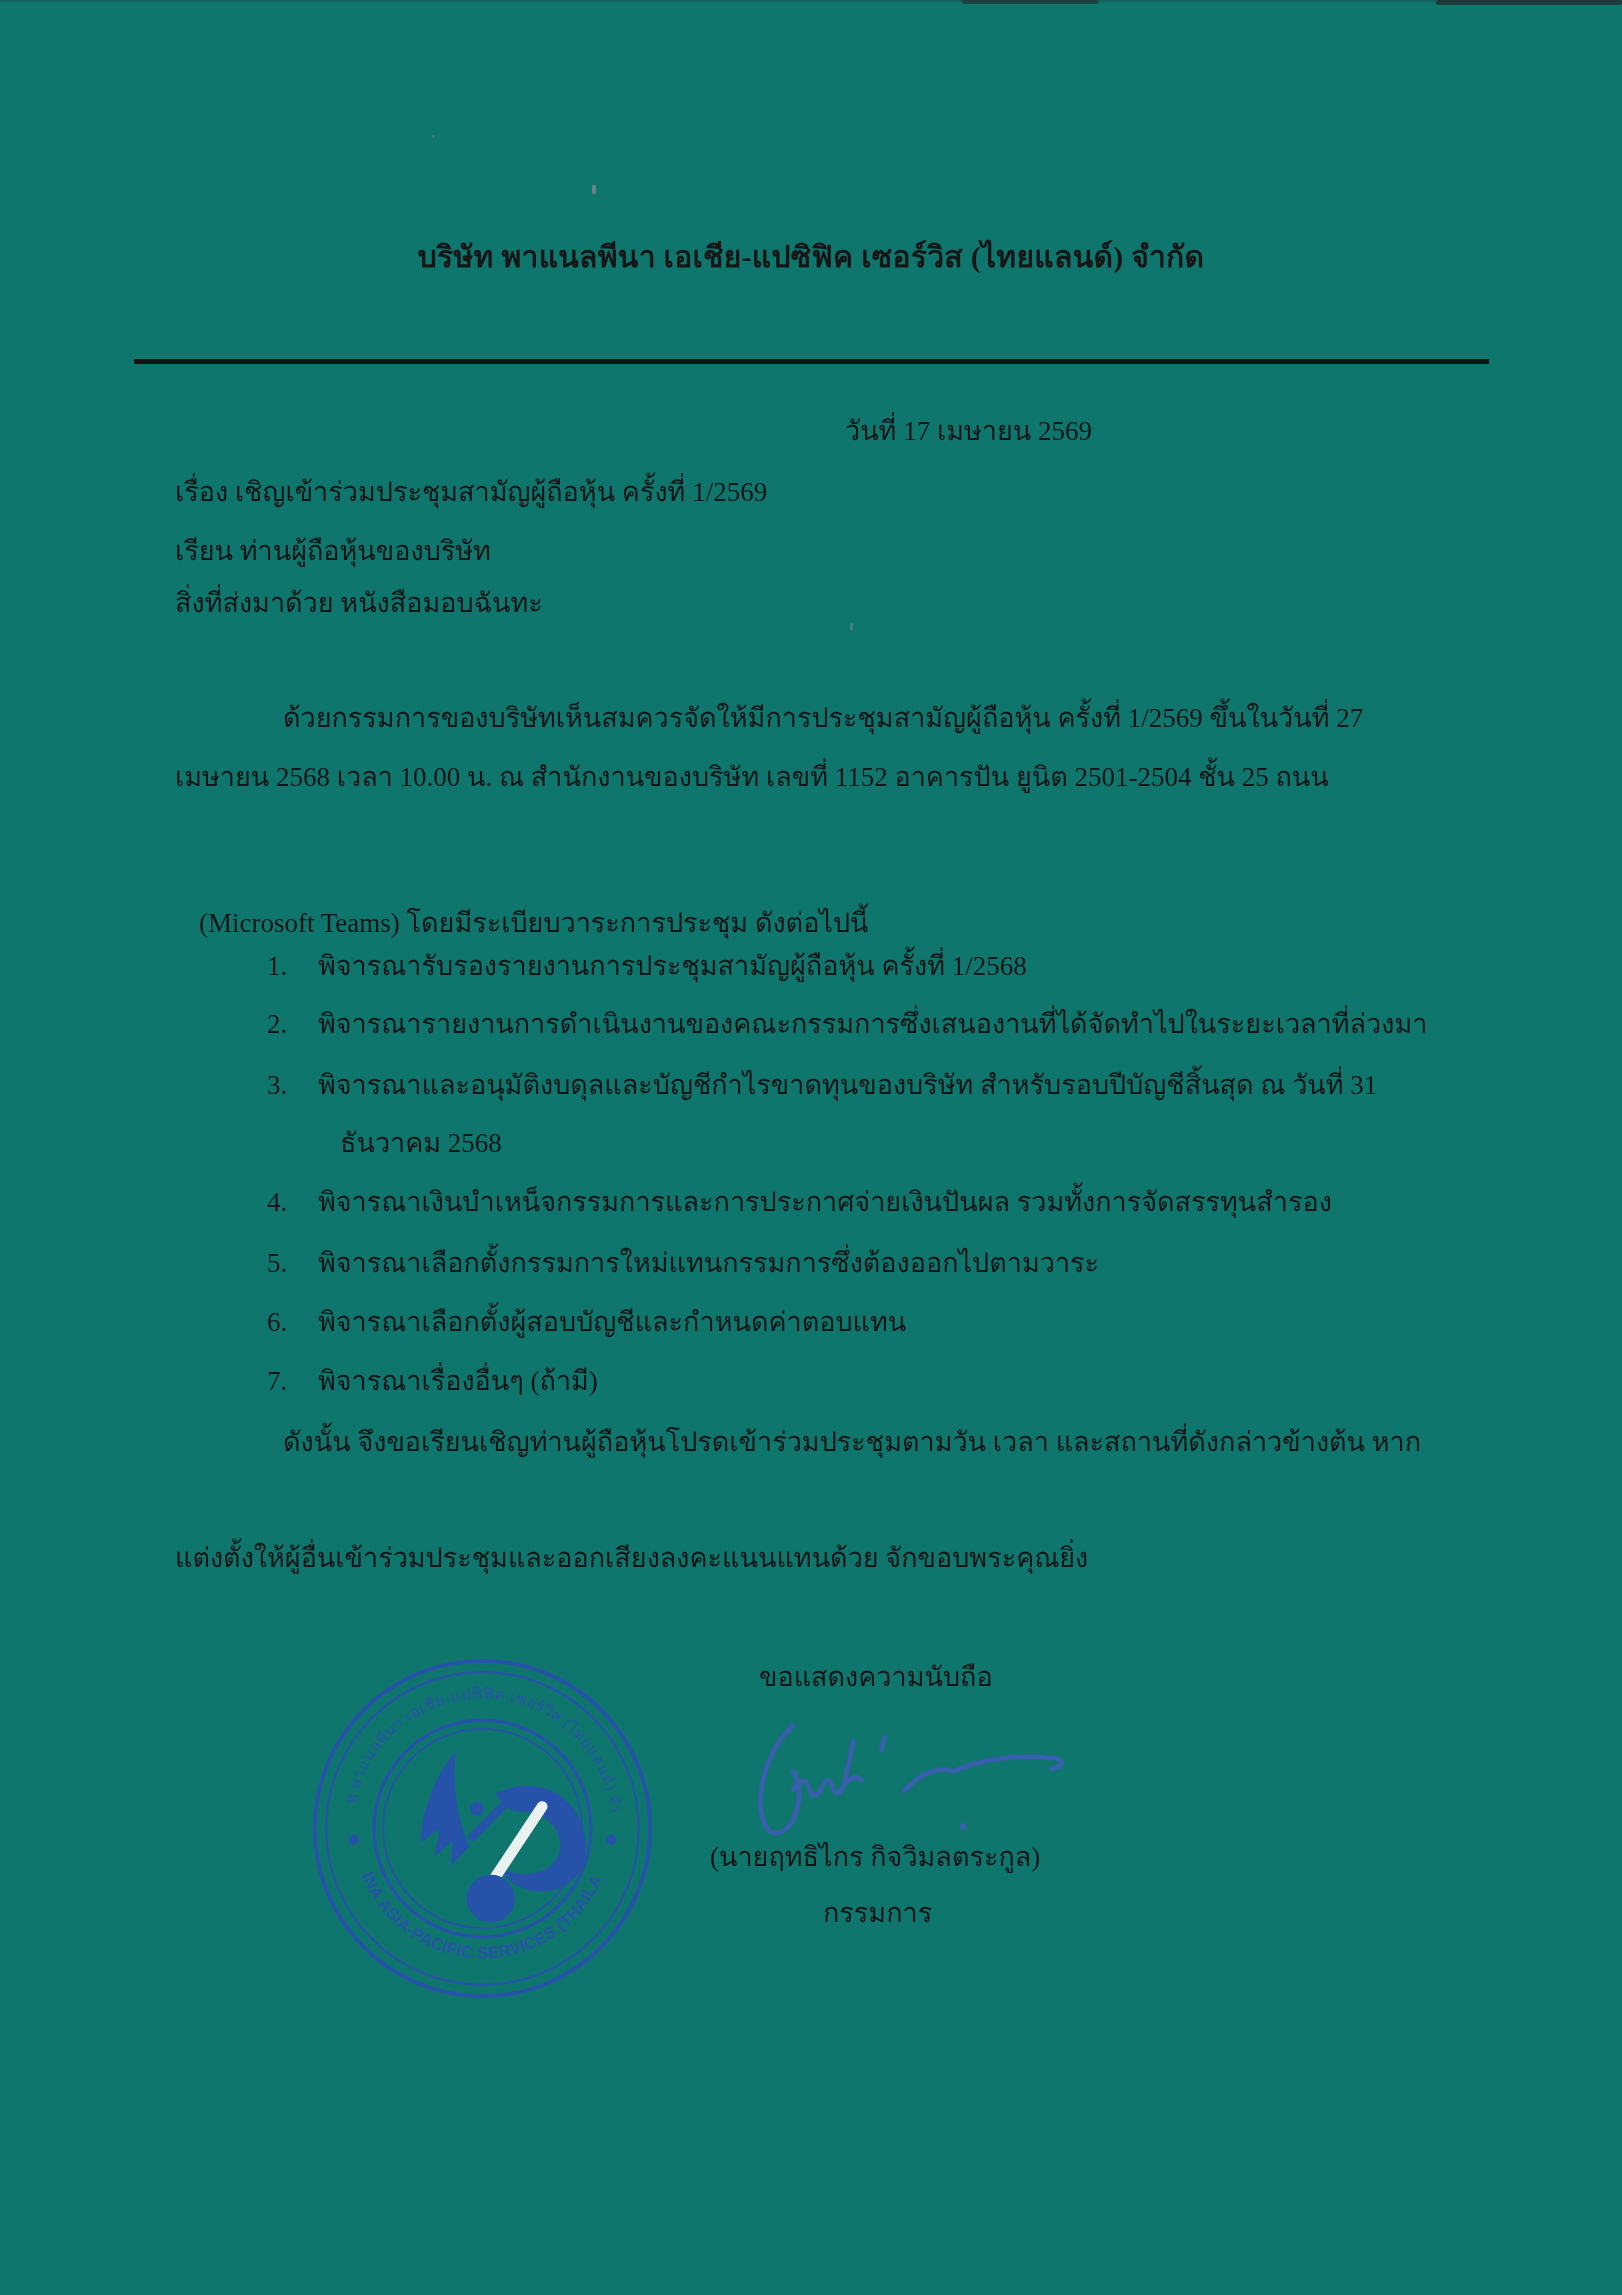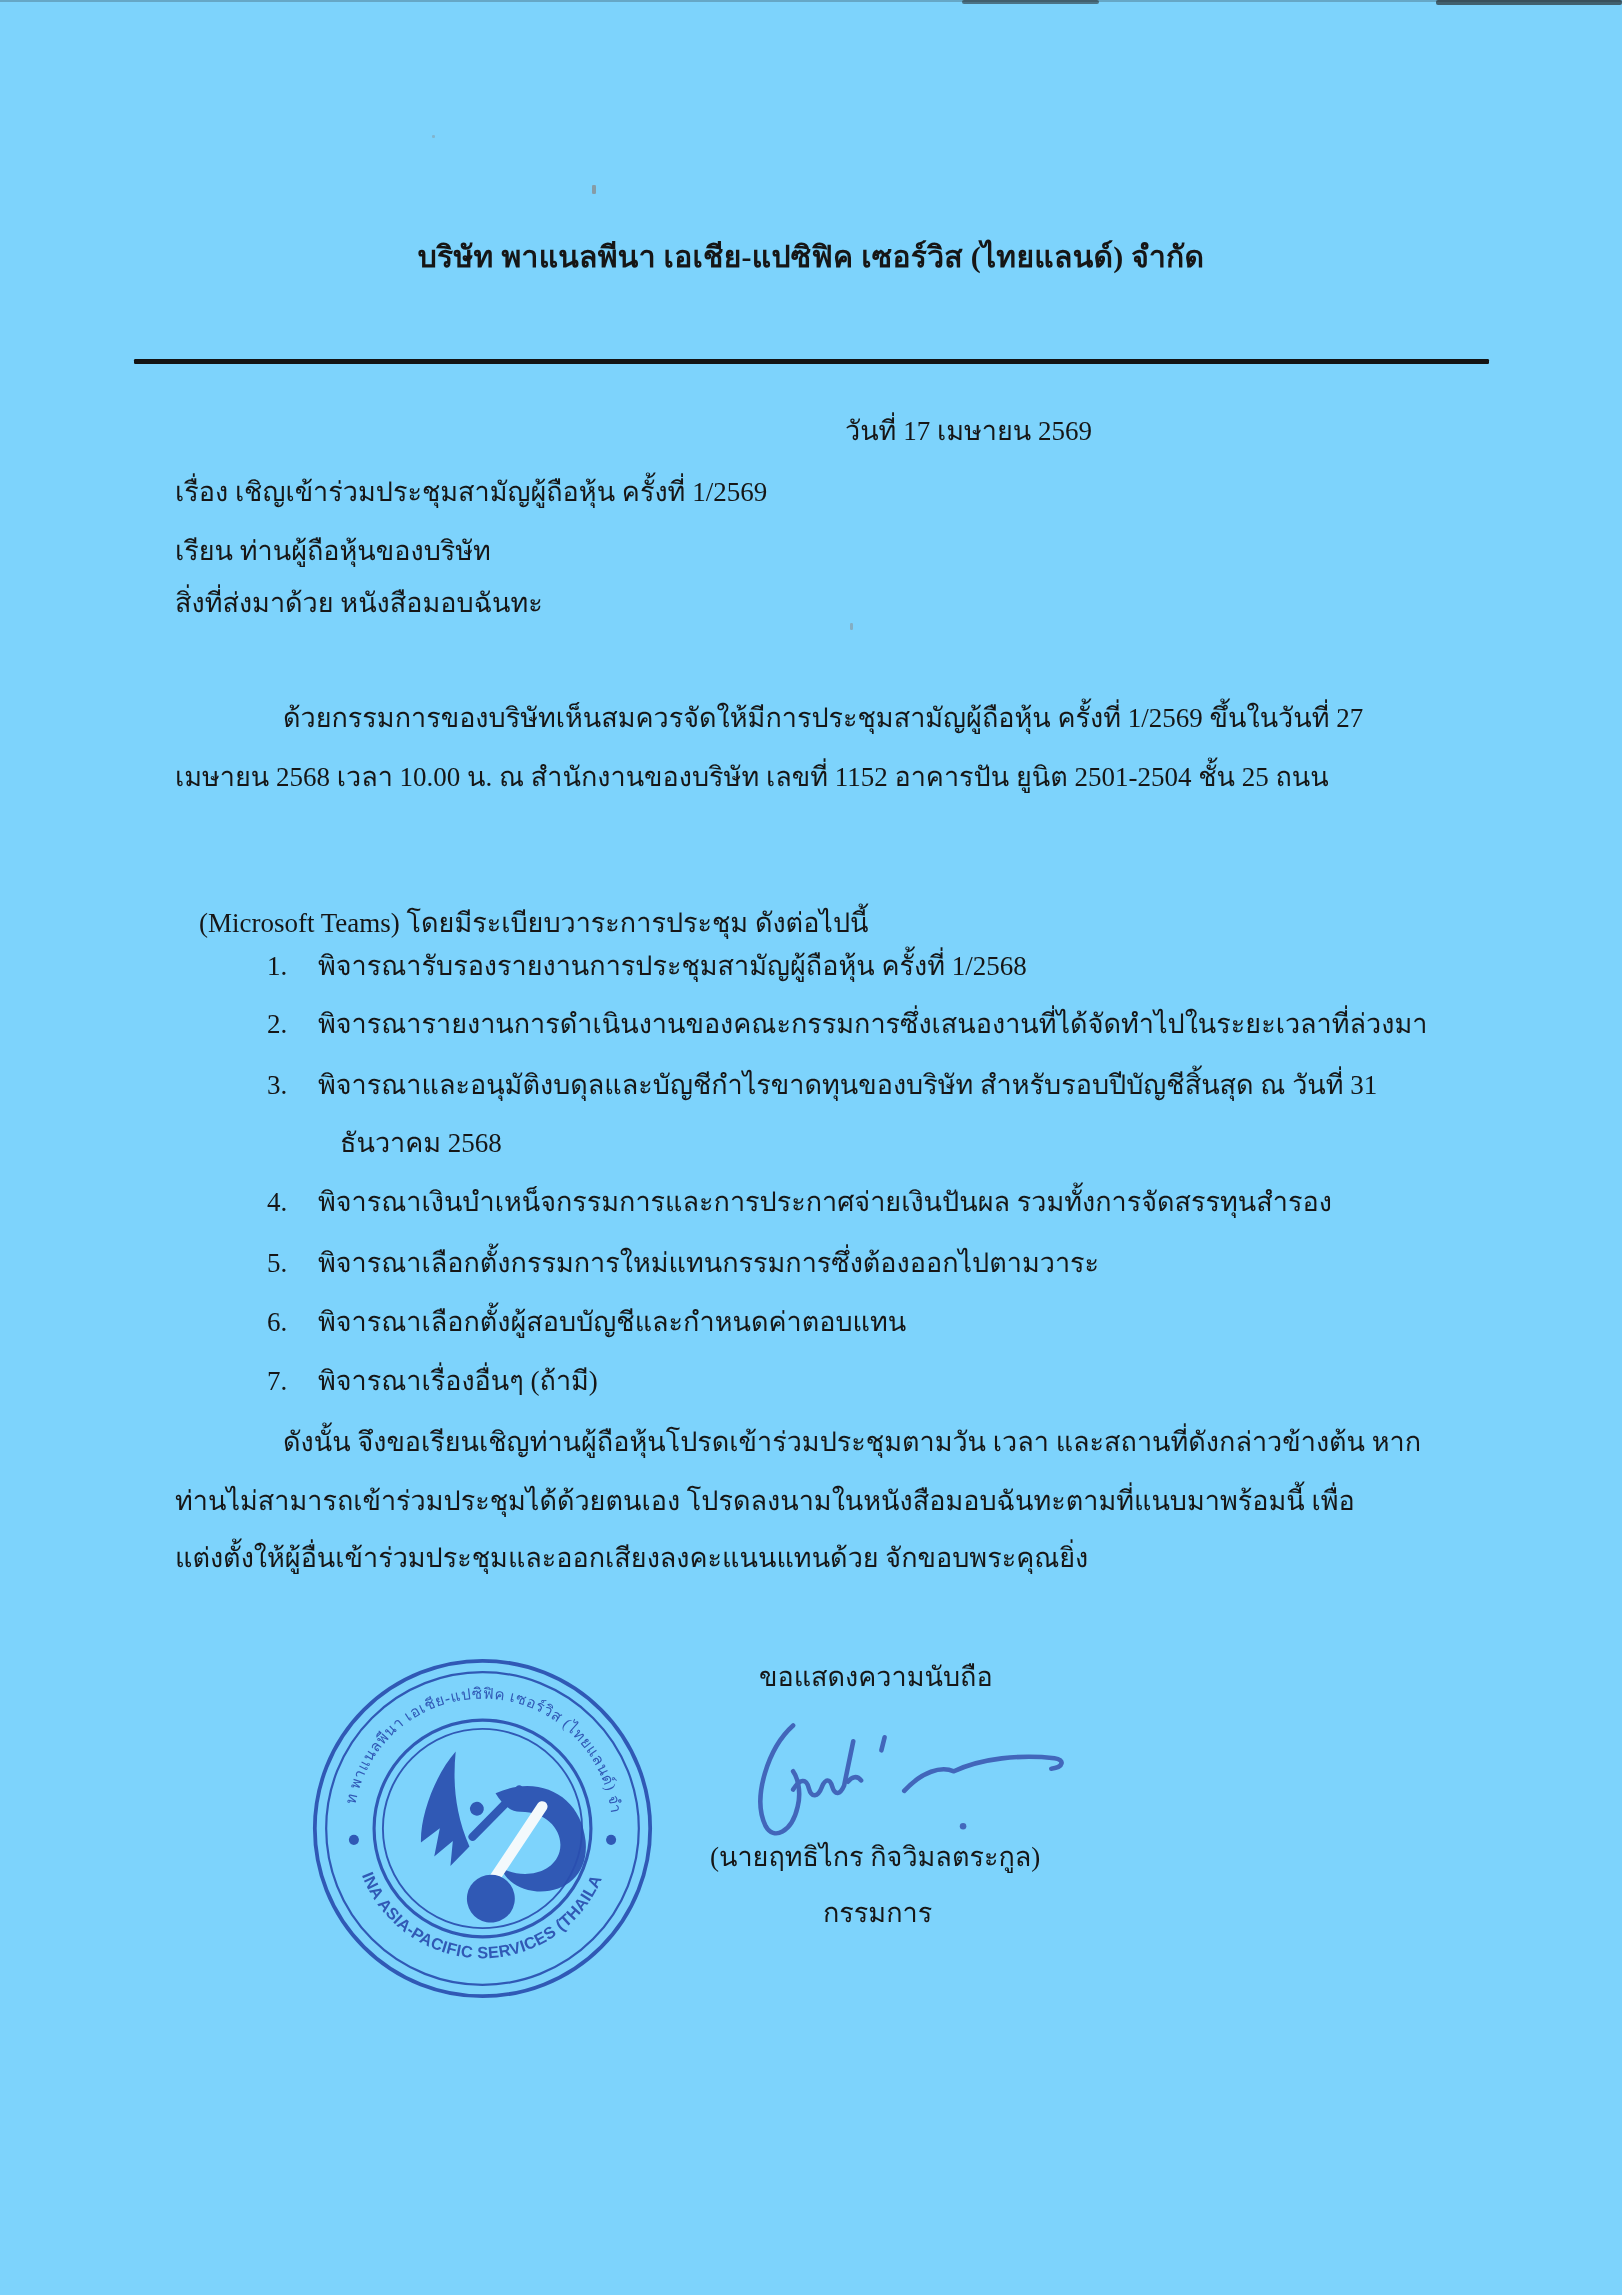--- a/index.html
+++ b/index.html
@@ -1,19 +1,19 @@
 <!DOCTYPE html>
 <html style="font-size:10.5px"><head>
 <meta charset="utf-8">
 <style>
   html,body{margin:0;padding:0;background:#e8e8e8;}
   .page{
     position:relative;
     width:1622px;height:2295px;
-    background:#7dd3fc;
+    background:#0f766e;
     overflow:hidden;
     font-family:"Liberation Serif","DejaVu Serif",serif;
     color:#161616;
   }
   .line{
     position:absolute;
     white-space:nowrap;
     font-size:27px;
     line-height:1.3;
     color:#161616;
@@ -78,21 +78,20 @@
     <span class="num">5.</span><span>พิจารณาเลือกตั้งกรรมการใหม่แทนกรรมการซึ่งต้องออกไปตามวาระ</span>
   </div>
   <div class="line" style="top:1305px;left:267px;">
     <span class="num">6.</span><span>พิจารณาเลือกตั้งผู้สอบบัญชีและกำหนดค่าตอบแทน</span>
   </div>
   <div class="line" style="top:1364px;left:267px;">
     <span class="num">7.</span><span>พิจารณาเรื่องอื่นๆ (ถ้ามี)</span>
   </div>
 
   <div class="line" style="top:1425px;left:283px;text-align:right;">ดังนั้น จึงขอเรียนเชิญท่านผู้ถือหุ้นโปรดเข้าร่วมประชุมตามวัน เวลา และสถานที่ดังกล่าวข้างต้น หาก</div>
-  <div class="line" style="top:1484px;left:175px;">ท่านไม่สามารถเข้าร่วมประชุมได้ด้วยตนเอง โปรดลงนามในหนังสือมอบฉันทะตามที่แนบมาพร้อมนี้ เพื่อ</div>
   <div class="line" style="top:1541px;left:175px;">แต่งตั้งให้ผู้อื่นเข้าร่วมประชุมและออกเสียงลงคะแนนแทนด้วย จักขอบพระคุณยิ่ง</div>
 
   <div class="line" style="top:1660px;left:759px;">ขอแสดงความนับถือ</div>
 
   <svg class="sig-svg" style="left:733px;top:1698px;" width="366" height="157" viewBox="0 0 560 240">
     <g fill="none" stroke="#3d5db5" stroke-width="7" stroke-linecap="round" stroke-linejoin="round" opacity="0.92">
       <path d="M92,42 C55,75 28,152 50,196 C62,218 90,206 99,166 C105,142 98,120 92,112"></path>
       <path d="M92,140 C102,124 112,122 116,138 C120,153 130,152 136,136 C141,124 148,122 152,136 C156,149 164,148 170,134 L184,66"></path>
       <path d="M176,128 C182,120 190,118 196,126"></path>
       <path d="M232,60 L227,80"></path>

